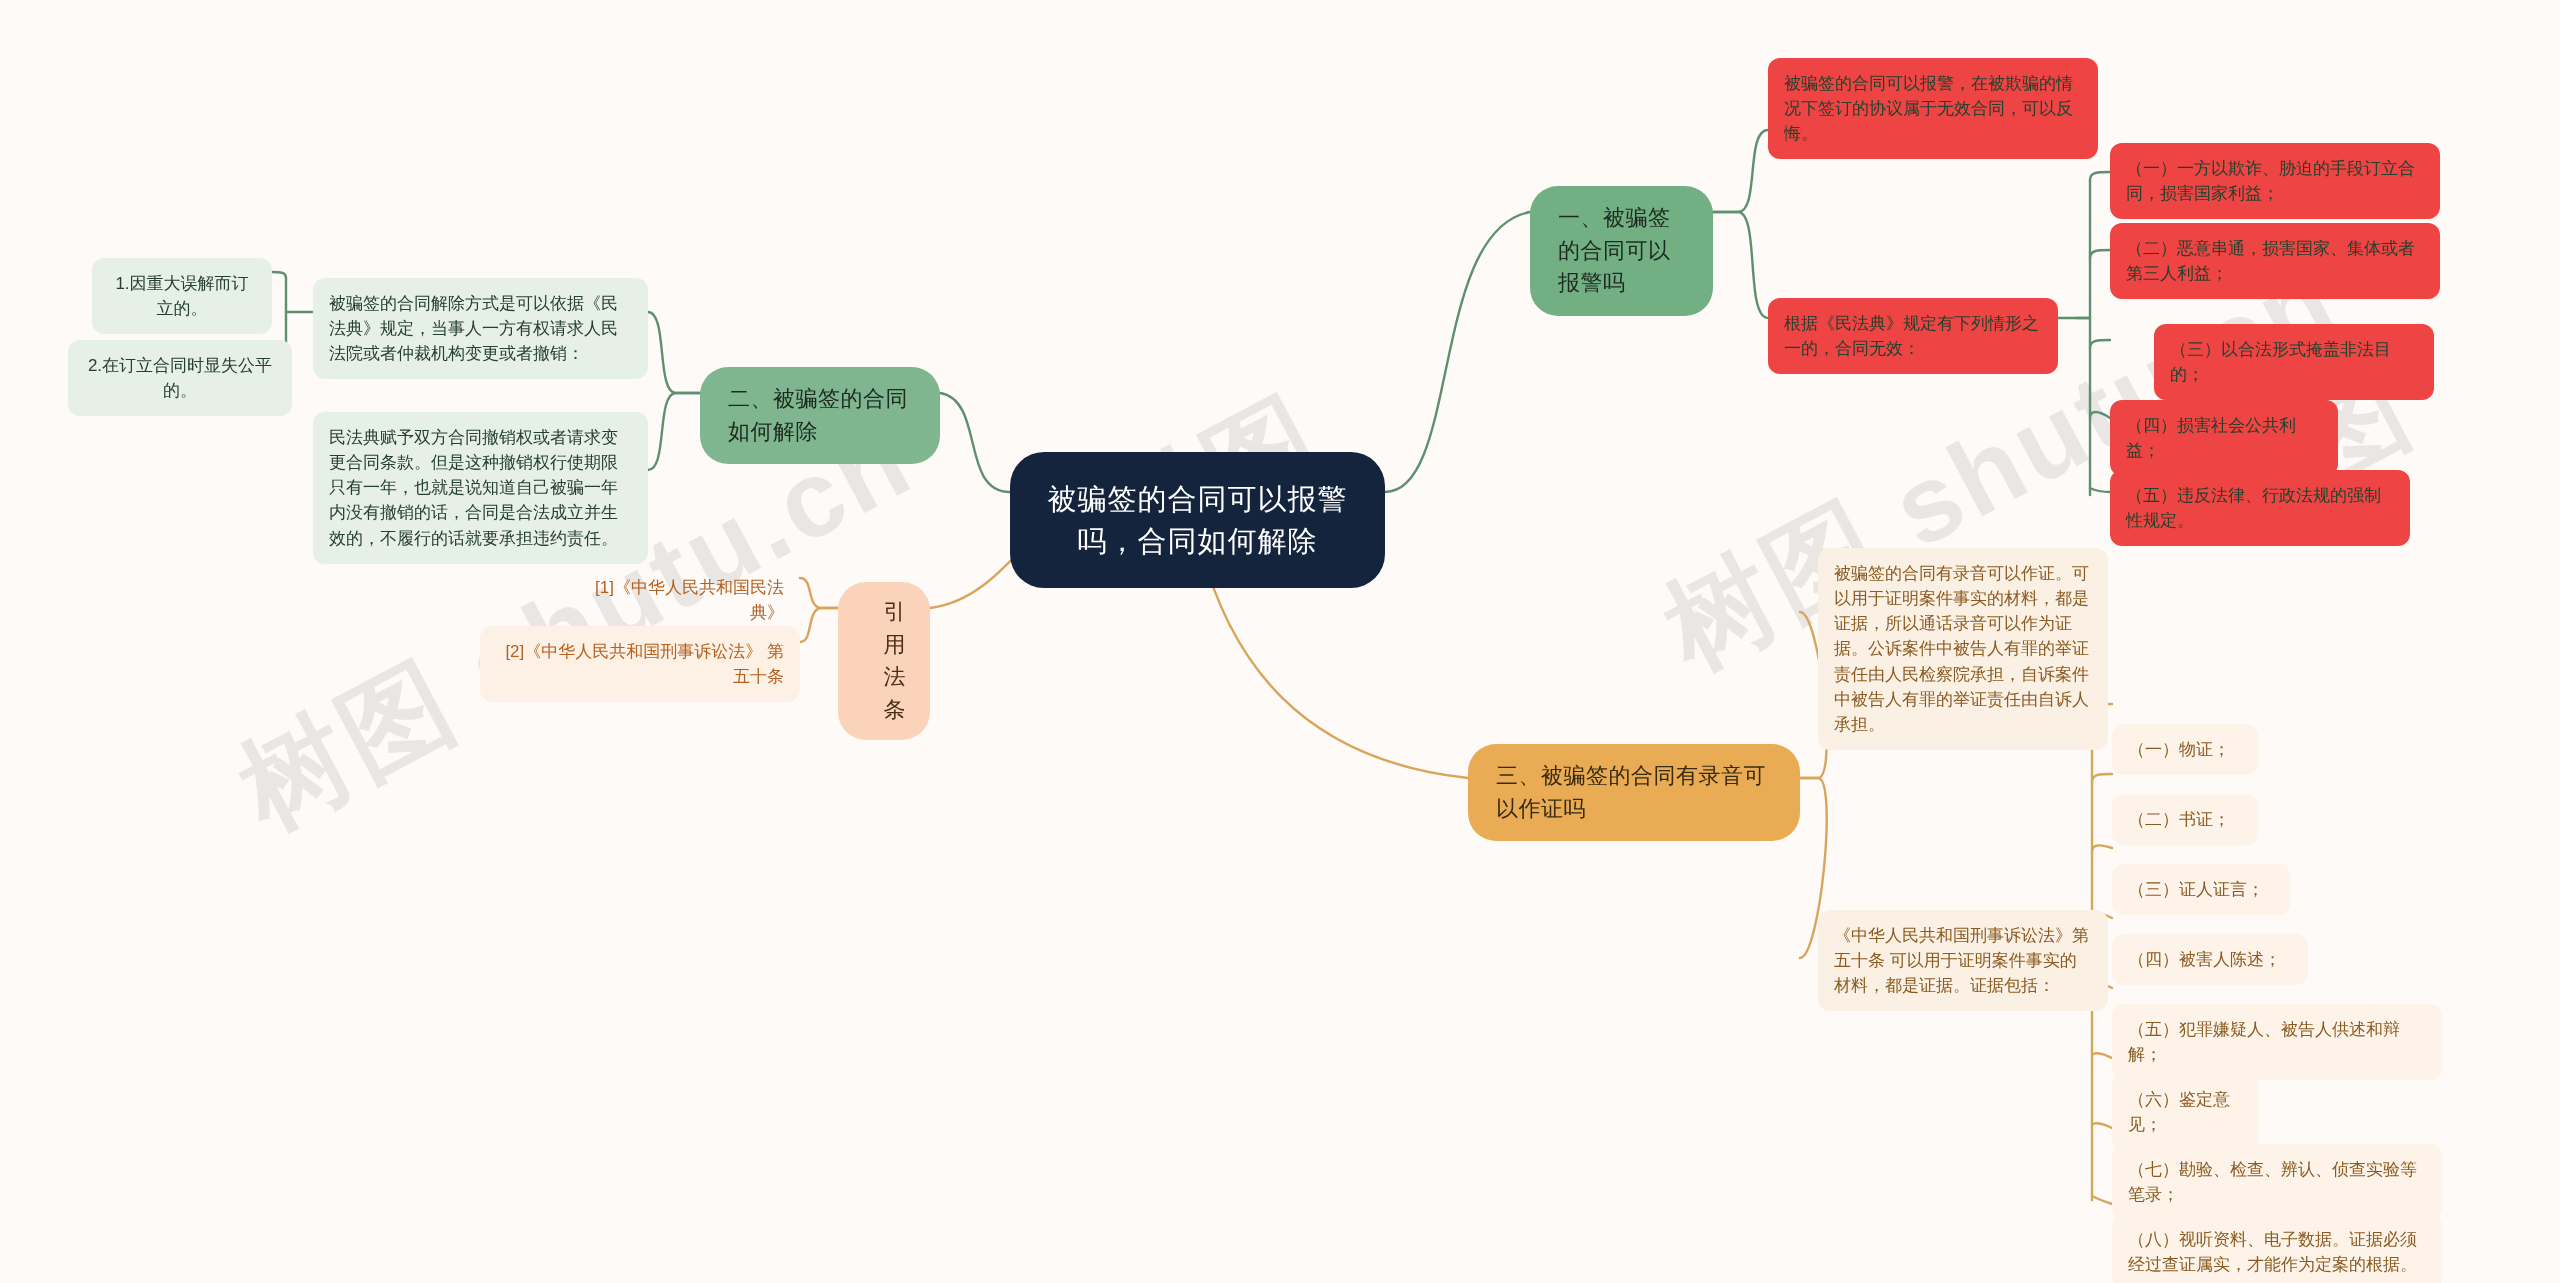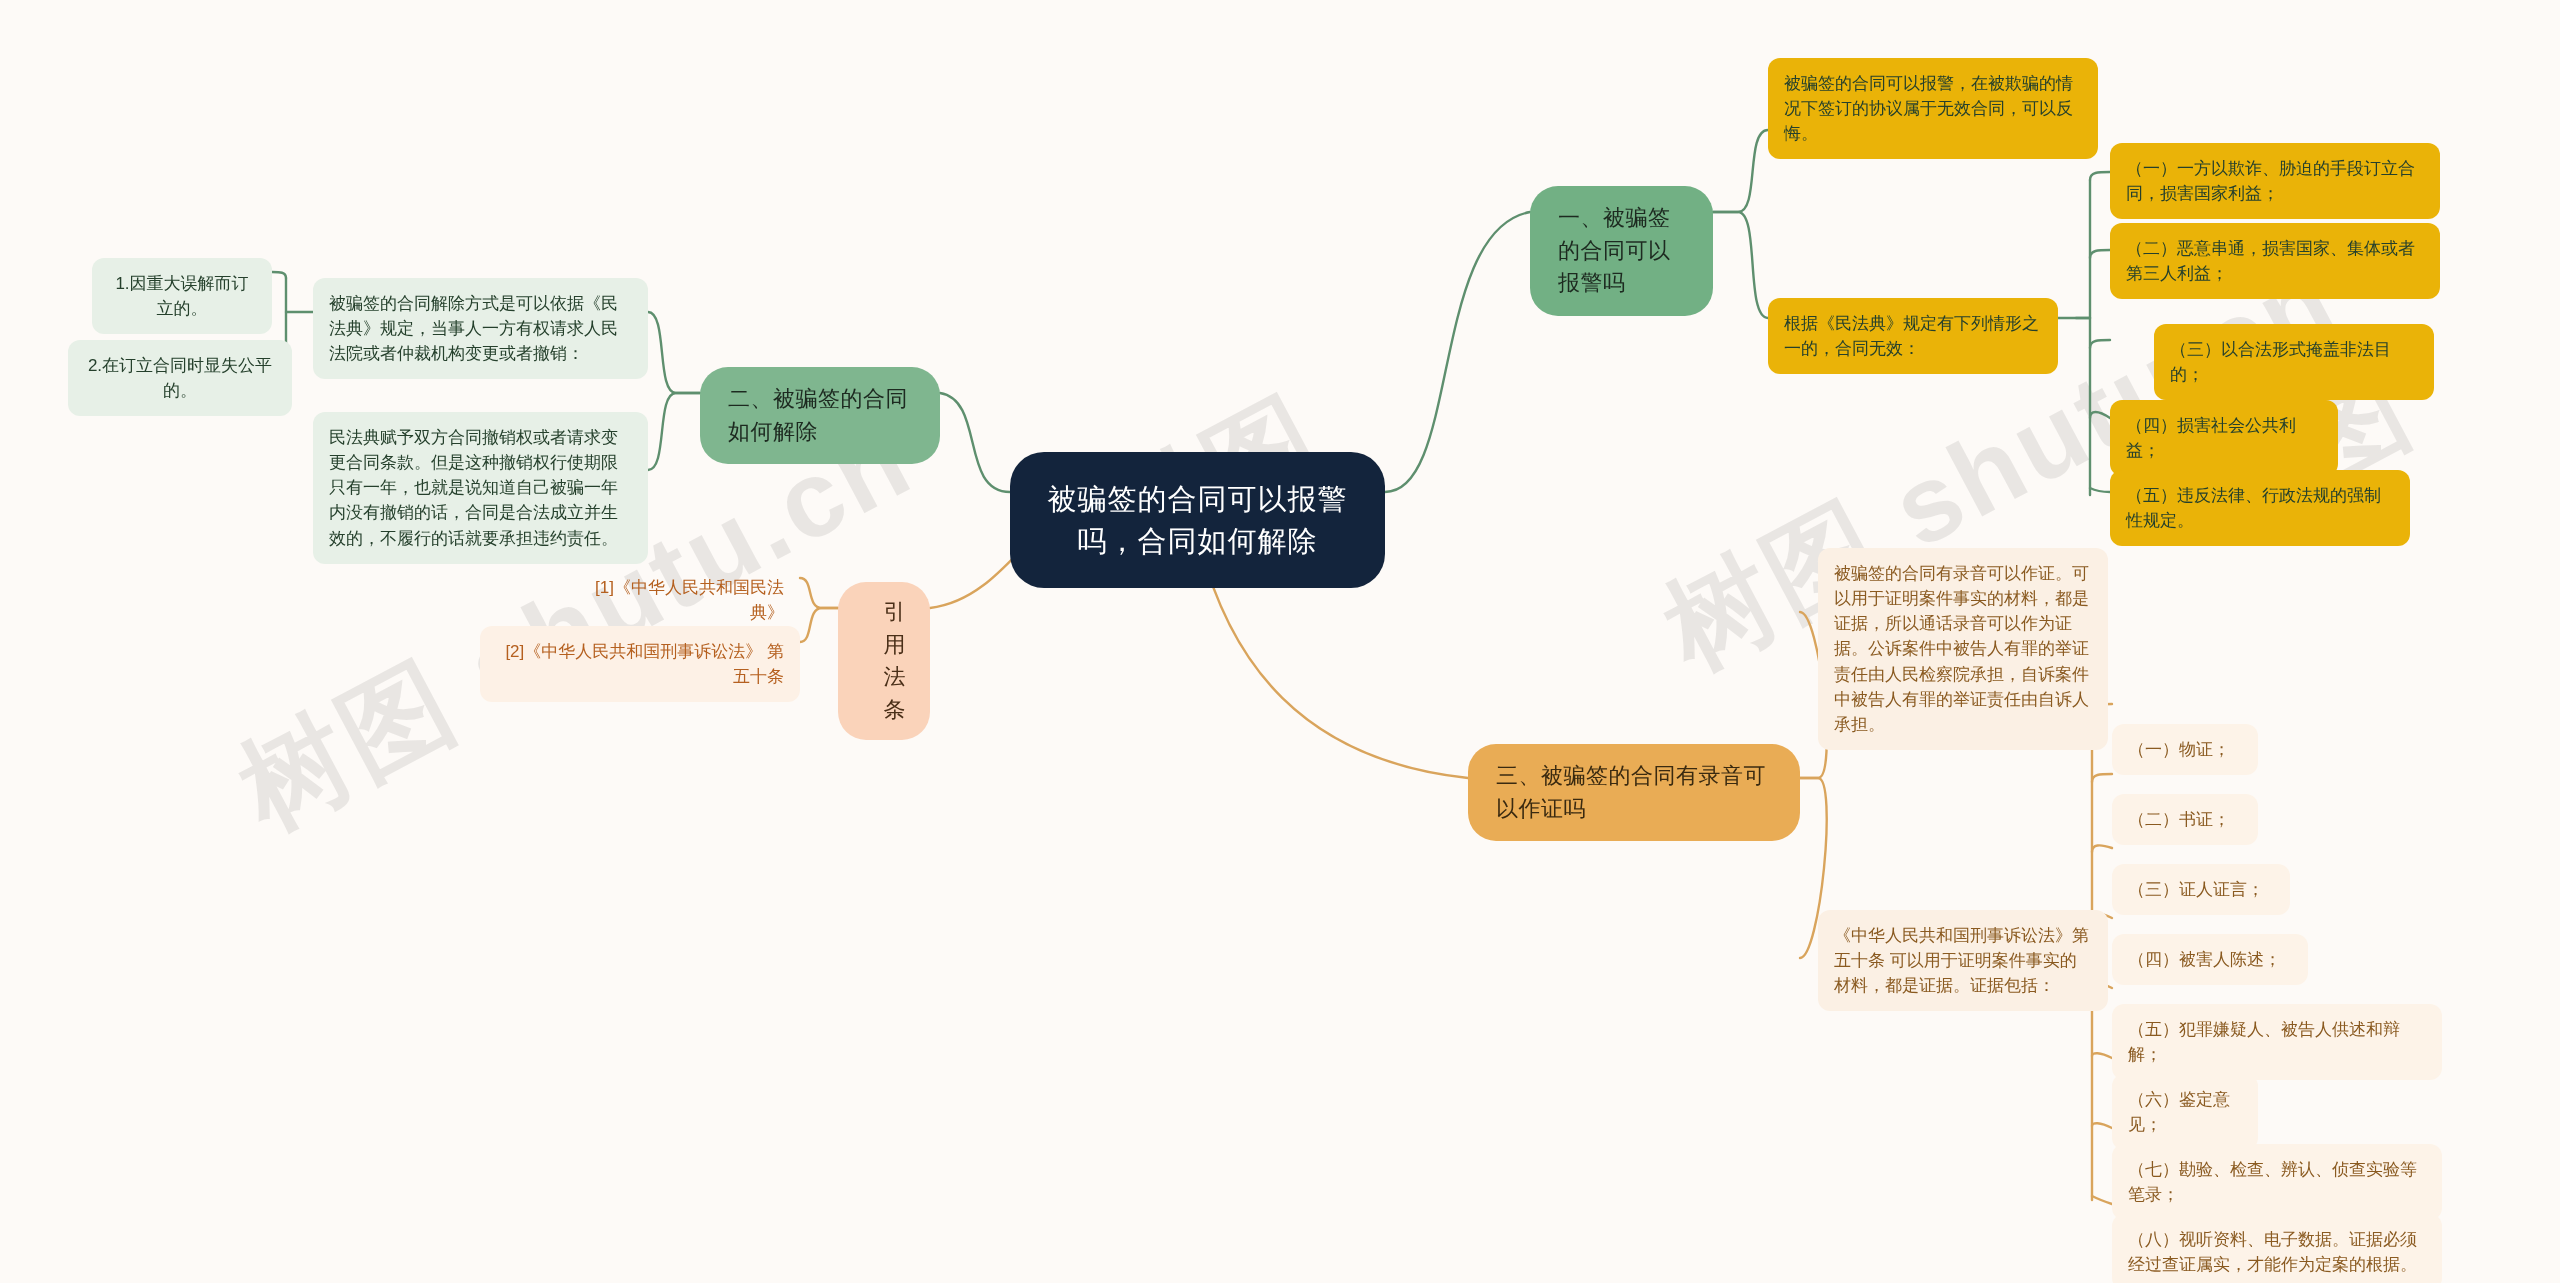--- a/index.html
+++ b/index.html
@@ -79,21 +79,21 @@
   .pill.green2 { background: #7fb68f; color: #1d2a20; }
   .pill.orange { background: #e9ac55; color: #3a2a10; }
   .pill.peach  { background: #fad3ba; color: #4a2f18; }
 
   
   .blk {
     border-radius: 12px;
     font-size: 17px;
     padding: 13px 16px;
   }
-  .blk.g { background: #eab308; color: #25402c; }
+  .blk.g { background: #ef4444; color: #25402c; }
   .blk.gl { background: #e7f0e7; color: #25402c; }
   .blk.o { background: #fbf0e4; color: #8a5a20; }
   .blk.o2 { background: #fdf3e8; color: #8a5a20; margin-top: 36px; }
   .blk.p { background: #fdf1e6; color: #b5601f; }
   .blk.plain { background: transparent; color: #b5601f; }
 </style>
 </head>
 <body>
 
 <div id="stage">

